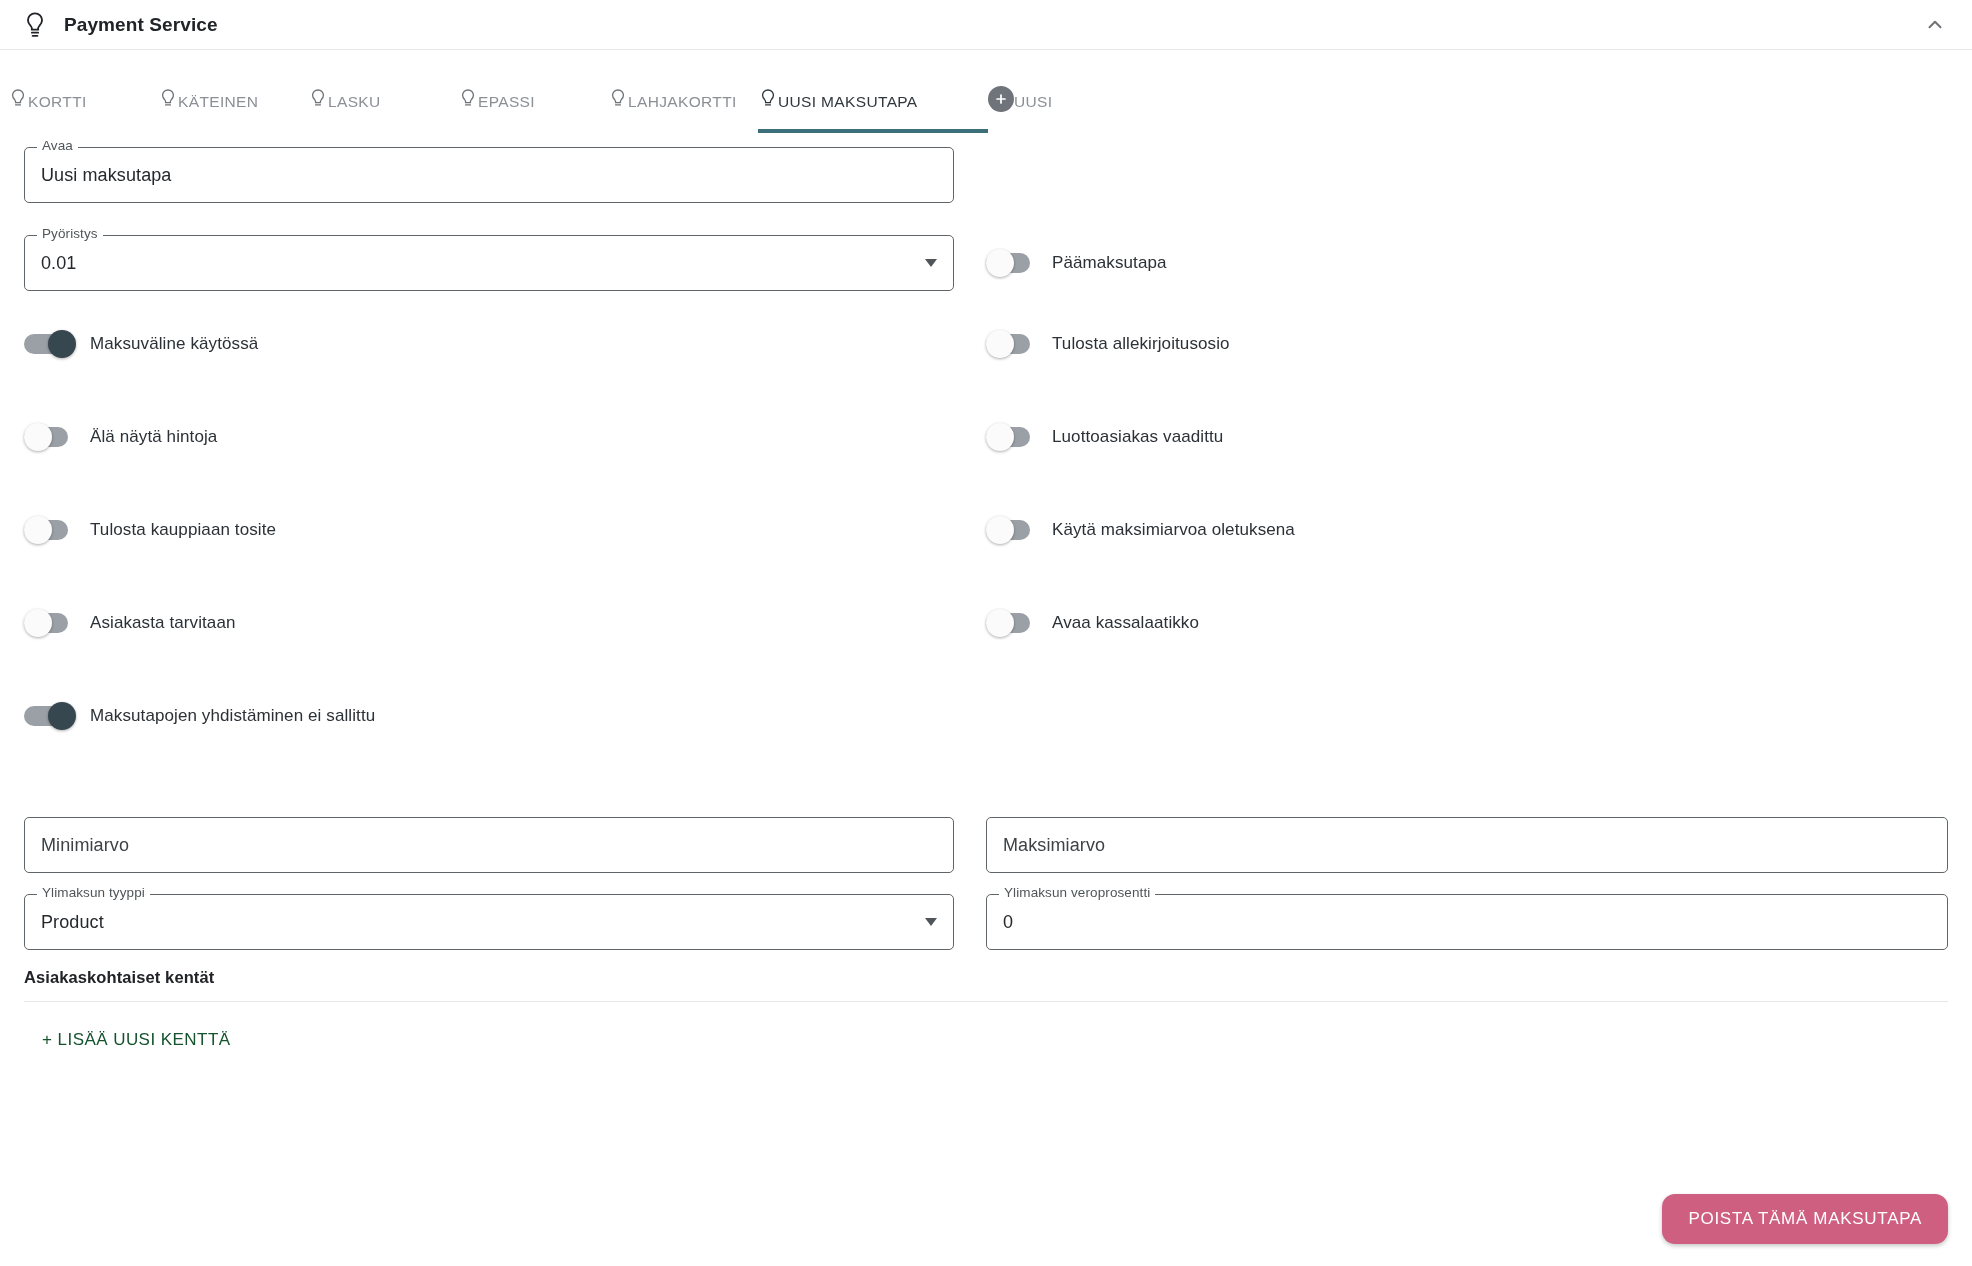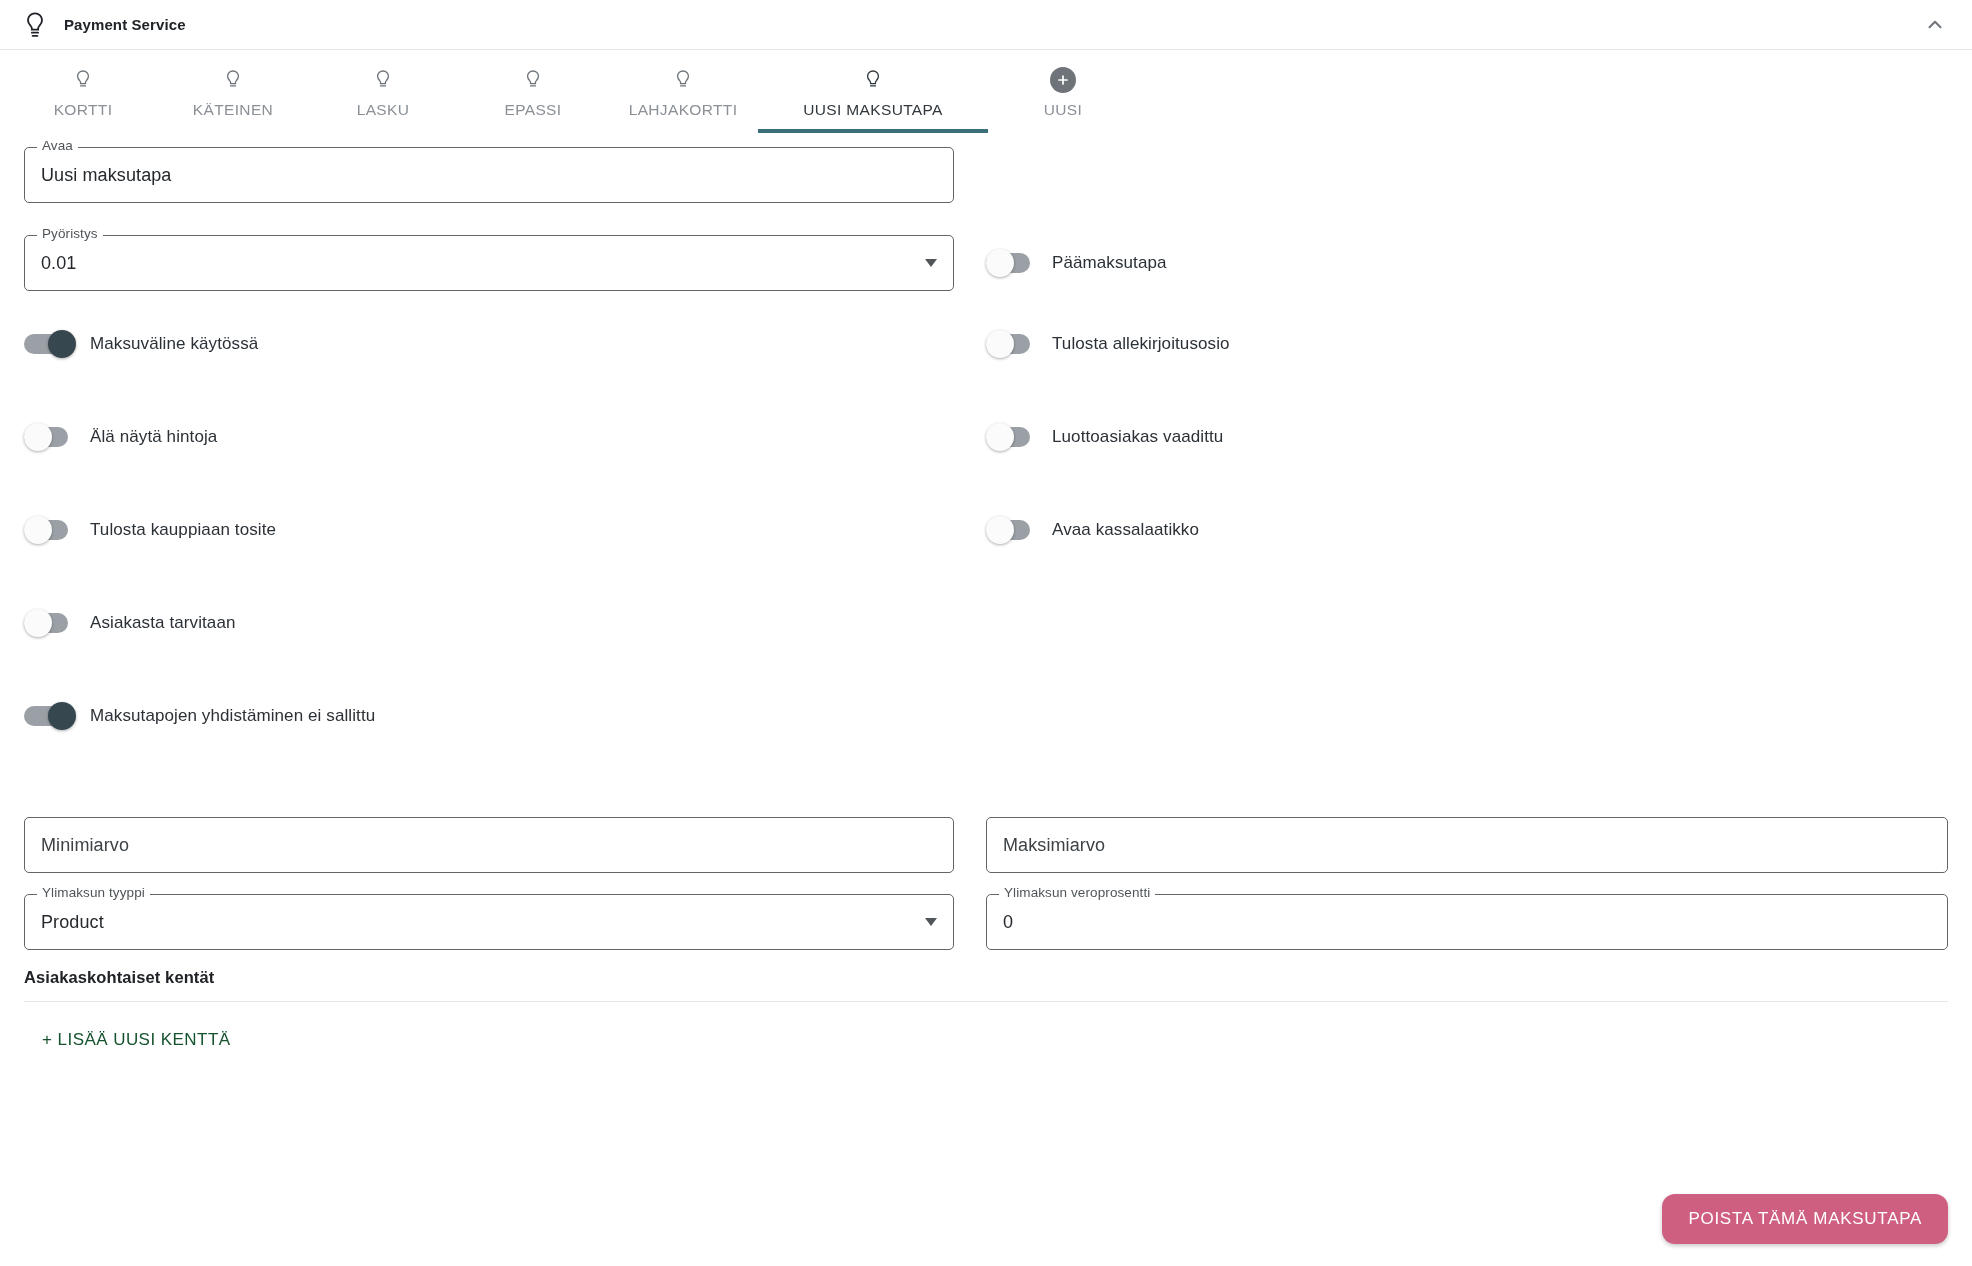--- a/index.html
+++ b/index.html
@@ -27,21 +27,21 @@
     position: relative;
   }
   .bulb-icon {
     width: 26px;
     height: 30px;
     display: inline-block;
     flex: 0 0 auto;
     margin-right: 16px;
   }
   .panel-title {
-    font-size: 15px;
+    font-size: 19px;
     font-weight: 700;
     letter-spacing: .1px;
     color: #202327;
   }
   .collapse-btn {
     position: absolute;
     right: 22px;
     top: 50%;
     transform: translateY(-50%);
     width: 30px;
@@ -57,21 +57,21 @@
     display: flex;
     align-items: flex-end;
     height: 83px;
     padding-left: 8px;
     box-sizing: border-box;
   }
   .tab {
     width: 150px;
     height: 83px;
     display: flex;
-    flex-direction: column;
+    flex-direction: row;
     align-items: center;
     justify-content: flex-start;
     padding-top: 15px;
     box-sizing: border-box;
     cursor: pointer;
     position: relative;
   }
   .tab .tab-icon {
     height: 30px;
     display: flex;
@@ -427,20 +427,27 @@
       </div>
 
       <div class="toggle-row">
         <span class="switch">
           <span class="track"></span>
           <span class="thumb"></span>
         </span>
         <span class="toggle-label">Luottoasiakas vaadittu</span>
       </div>
 
+      <div class="toggle-row">
+        <span class="switch">
+          <span class="track"></span>
+          <span class="thumb"></span>
+        </span>
+        <span class="toggle-label">Käytä maksimiarvoa oletuksena</span>
+      </div>
 
       <div class="toggle-row">
         <span class="switch">
           <span class="track"></span>
           <span class="thumb"></span>
         </span>
         <span class="toggle-label">Avaa kassalaatikko</span>
       </div>
 
     </div>

